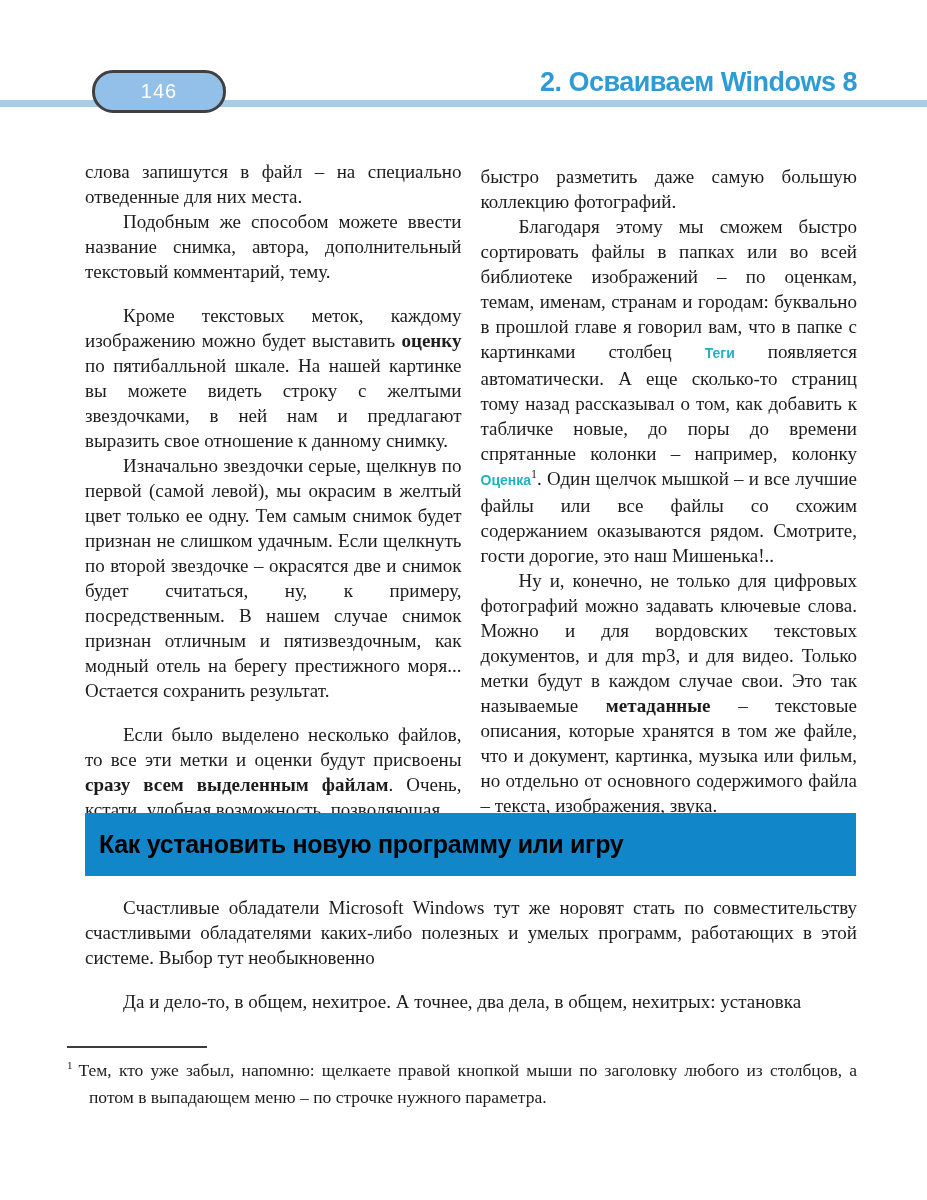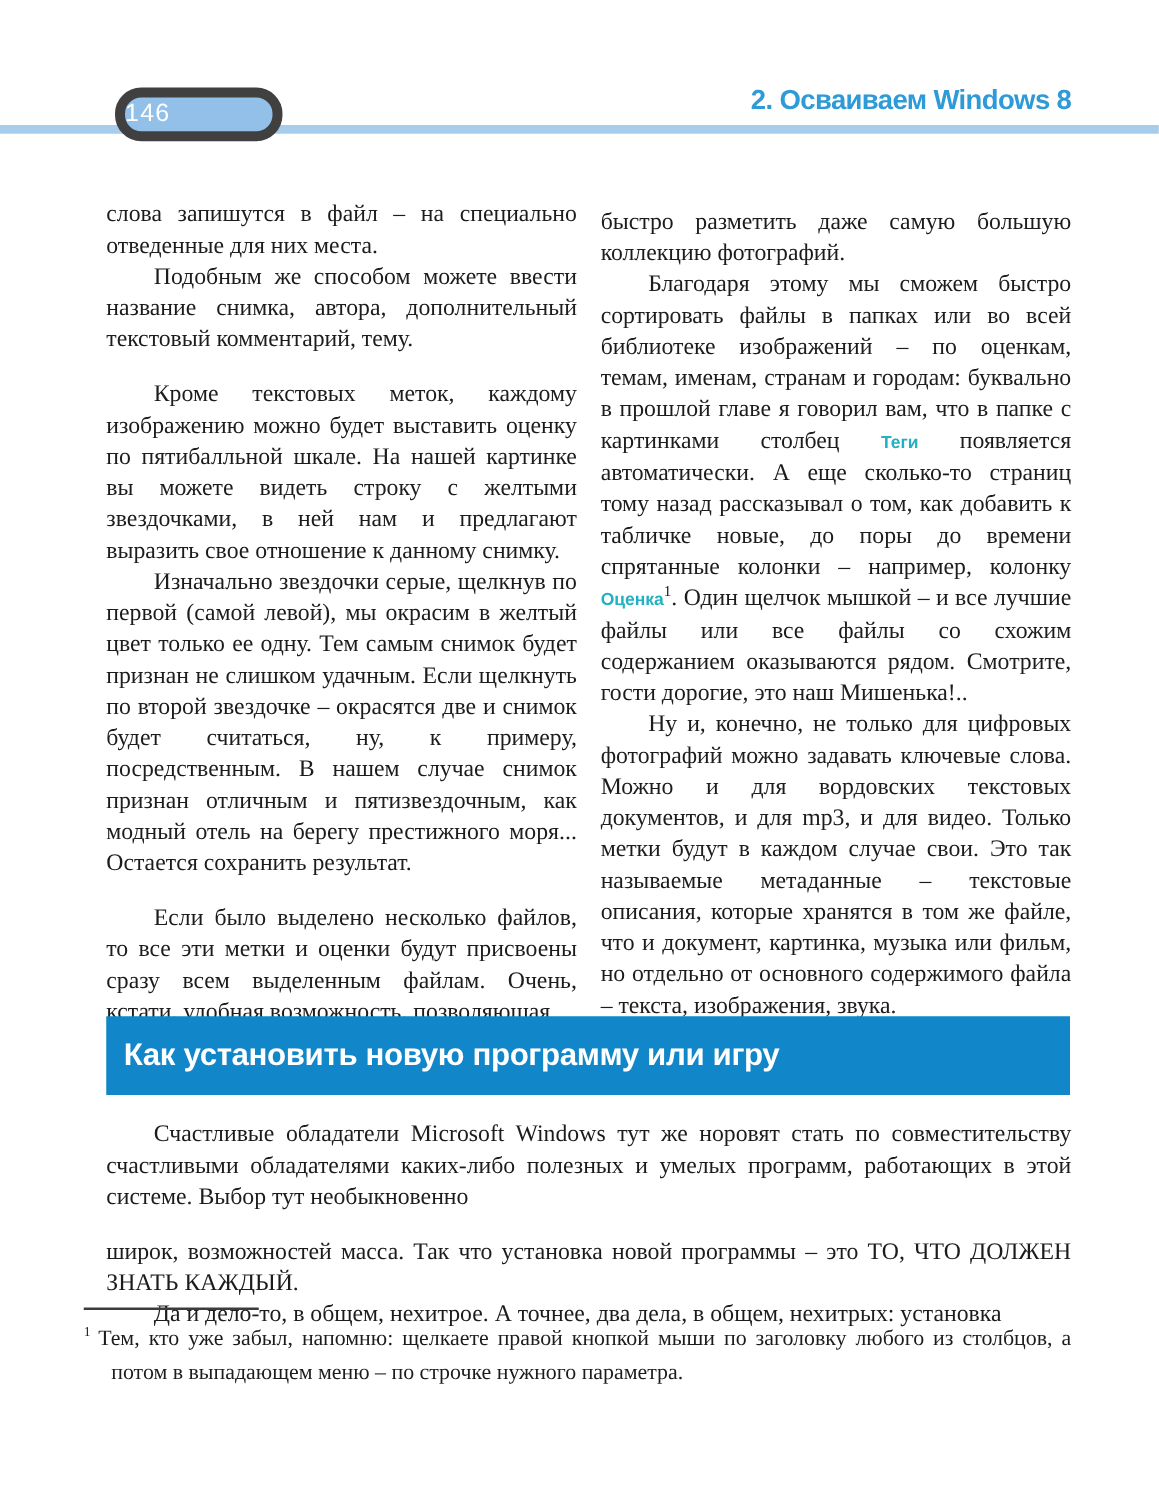--- a/index.html
+++ b/index.html
@@ -9,53 +9,53 @@
   *{box-sizing:border-box;}
   html,body{margin:0;padding:0;}
   body{
     width:927px;height:1200px;background:#ffffff;position:relative;overflow:hidden;
     font-family:"Liberation Serif", serif;color:var(--ink);
   }
   
   .hdr-rule{position:absolute;left:0;top:100px;width:927px;height:7px;background:var(--rule);}
   .page-badge{
     position:absolute;left:92px;top:70px;width:134px;height:43px;
-    background:var(--badge);border:8px solid #404040;border-radius:21px;
-    display:flex;align-items:center;justify-content:flex-start;z-index:2;
+    background:var(--badge);border:3px solid #404040;border-radius:21px;
+    display:flex;align-items:center;justify-content:center;z-index:2;
   }
   .page-badge span{
     color:#fff;font-family:"Liberation Sans", sans-serif;font-size:20px;letter-spacing:1px;
   }
   .chapter{
     position:absolute;right:70px;top:67px;
-    font-family:"Liberation Sans", sans-serif;font-weight:bold;font-size:22px;
+    font-family:"Liberation Sans", sans-serif;font-weight:bold;font-size:27px;
     color:var(--chapter);letter-spacing:-0.5px;white-space:nowrap;
   }
   
   .cols{position:absolute;left:85px;width:772px;display:flex;gap:19px;}
   .cols-top{top:159px;align-items:center;}
   .cols-bottom{top:895px;flex-direction:column;}
   .col{flex:1 1 0;text-align:justify;font-size:19px;line-height:25px;}
   .para{margin:0;}
   .para.indent{text-indent:38px;}
   .para.gap{margin-top:19px;}
   .seg-n{}
-  .seg-b{font-weight:normal;}
+  .seg-b{font-weight:bold;}
   .seg-a{
     font-family:"Liberation Sans", sans-serif;font-weight:bold;
     color:var(--accent);font-size:14px;
   }
   sup.seg-sup{font-size:12px;line-height:0;}
   
   .banner{
     position:absolute;left:85px;top:813px;width:771px;height:63px;
     background:var(--banner);display:flex;align-items:center;
   }
   .banner h2{
-    margin:0;padding-left:14px;color:#ffffff;
+    margin:0;padding-left:14px;color:#000000;
     font-family:"Liberation Sans", sans-serif;font-weight:bold;font-size:25px;
     letter-spacing:-0.3px;white-space:nowrap;
   }
   
   .footnote-area{position:absolute;left:67px;top:1046px;width:790px;}
   .fn-rule{width:140px;border-top:2px solid #3c3c3c;margin:0 0 9px 0;}
   .footnote{
     margin:0;font-size:17.5px;line-height:27px;
     padding-left:22px;text-indent:-22px;text-align:justify;
   }
@@ -90,21 +90,20 @@
 
   <div class="banner">
     <h2>Как установить новую программу или игру</h2>
   </div>
 
   <section class="cols cols-bottom">
     <div class="col">
         <p class="para indent"><span class="seg-n">Счастливые обладатели Microsoft Windows тут же норовят стать по совместительству счастливыми обладателями каких-либо полезных и умелых программ, работающих в этой системе. Выбор тут необыкновенно</span></p>
       </div>
     <div class="col">
-        <p class="para"><span class="seg-n">широк, возможностей масса. Так что установка новой программы – это ТО, ЧТО ДОЛЖЕН ЗНАТЬ КАЖДЫЙ.</span></p>
         <p class="para indent"><span class="seg-n">Да и дело-то, в общем, нехитрое. А точнее, два дела, в общем, нехитрых: установка</span></p>
       </div>
   </section>
 
   <footer class="footnote-area">
     <div class="fn-rule"></div>
     <p class="footnote"><sup>1</sup><span>Тем, кто уже забыл, напомню: щелкаете правой кнопкой мыши по заголовку любого из столбцов, а потом в выпадающем меню – по строчке нужного параметра.</span></p>
   </footer>
 </main>
 

